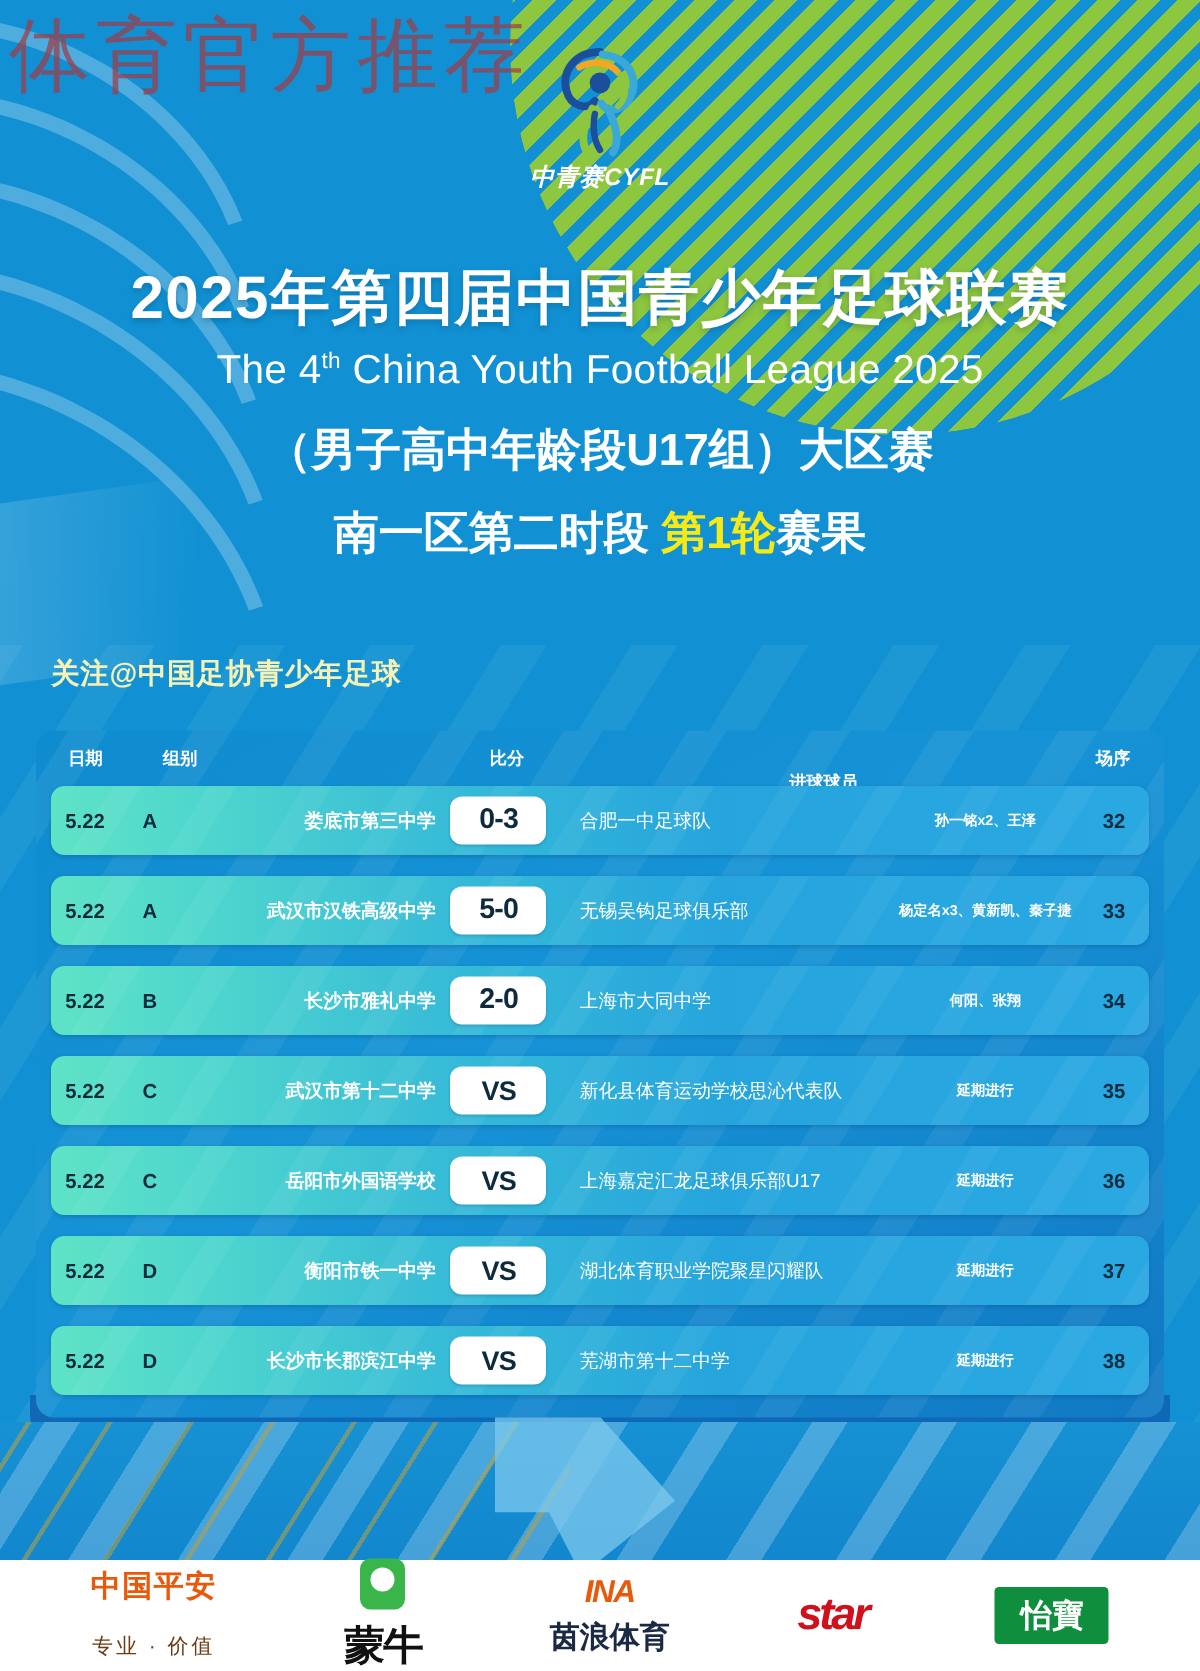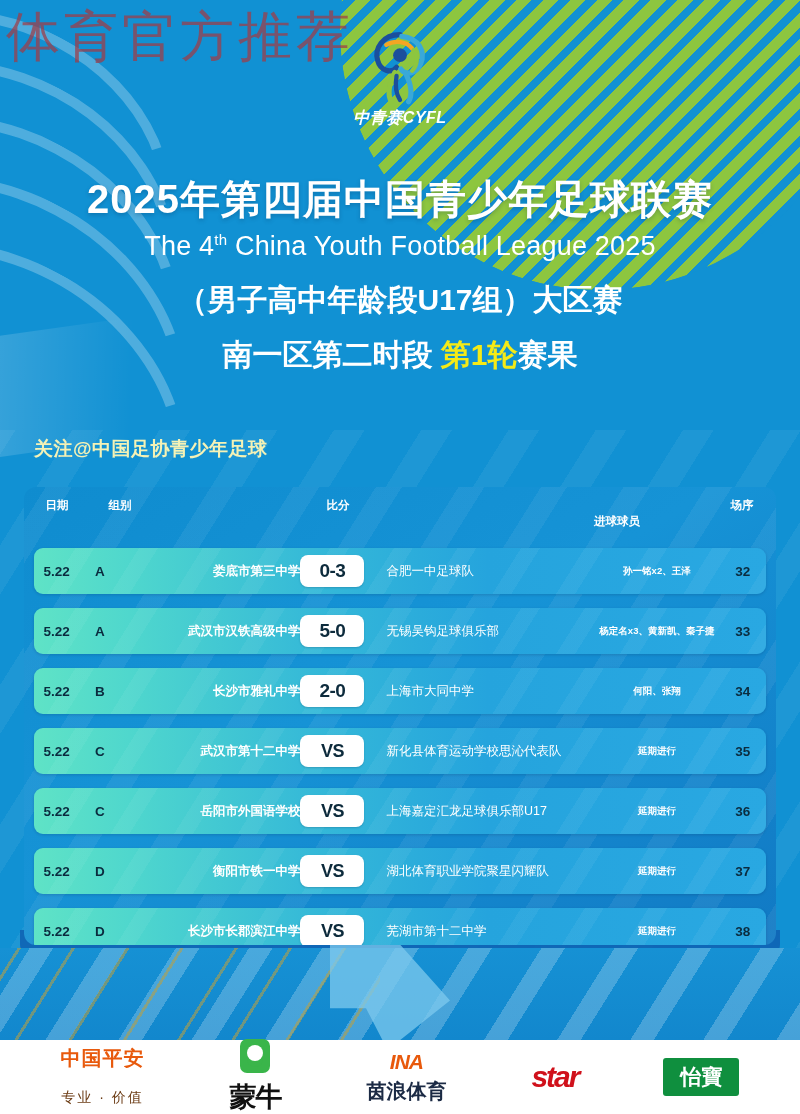--- a/index.html
+++ b/index.html
@@ -164,24 +164,24 @@
   }
 
   .thead{
     position:relative; height:37px;
     display:flex; align-items:center;
     font-size:11.5px; font-weight:700; color:#ffffff;
   }
   .c-date { width:66px; text-align:center; }
   .c-group{ width:60px; text-align:center; }
   .c-score{ flex:1; text-align:center; }
-  .c-scorer{ width:182px; text-align:center;margin-top:32px; }
+  .c-scorer{ width:182px; text-align:left;margin-top:32px; }
   .c-order { width:68px; text-align:center; }
 
-  .rows{ position:relative; padding:0 10px;margin-top:24px; }
+  .rows{ position:relative; padding:0 10px; }
   .row{
     position:relative;
     height:46px; margin-bottom:14px;
     border-radius:9px;
     background:linear-gradient(90deg,#5fe3c6 0%,#4fd7cd 13%,#35b9d8 38%,#25a4dd 62%,#29a8e2 100%);
     display:flex; align-items:center;
     box-shadow:0 1px 3px rgba(0,30,60,.18);
     overflow:hidden;
   }
   .row:after{
@@ -197,21 +197,21 @@
     font-size:13.5px; font-weight:700; color:#0b2c3f;
   }
   .cell-group{
     width:60px; text-align:center;
     font-size:13.5px; font-weight:700; color:#0b2c3f;
   }
   .cell-match{
     flex:1; display:flex; align-items:center; justify-content:center;
   }
   .home{
-    width:180px; text-align:right; 
+    width:180px; text-align:right; padding-right:10px;
     font-size:12.5px; font-weight:700; color:#ffffff;
     white-space:nowrap;
   }
   .pill{
     min-width:64px; height:32px; padding:0 12px;
     background:#ffffff; border-radius:8px;
     display:flex; align-items:center; justify-content:center;
     font-size:19px; font-weight:700; color:#0d2b3c;
     box-shadow:0 1px 2px rgba(0,40,70,.2);
     letter-spacing:-.5px;

